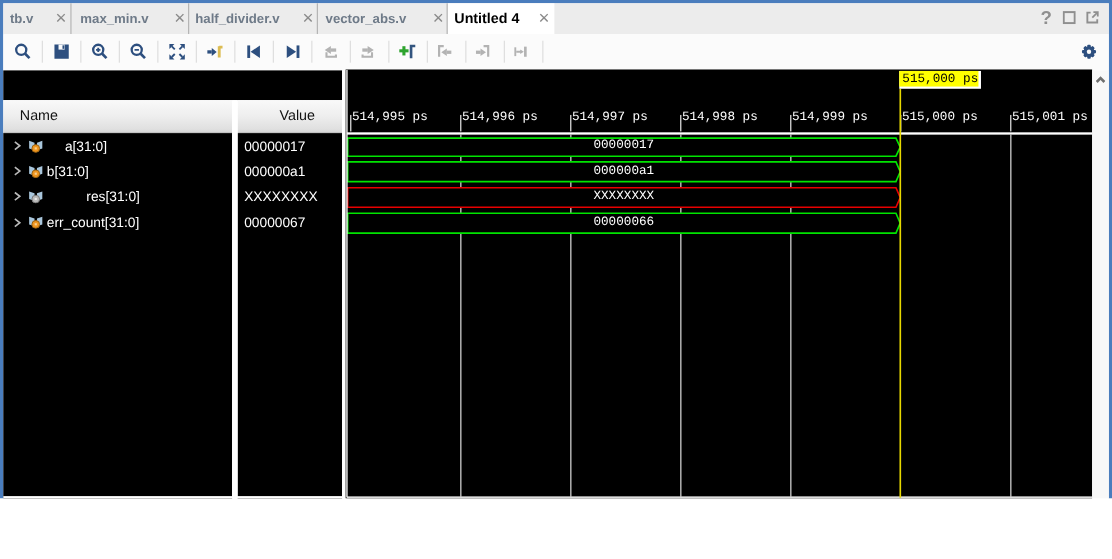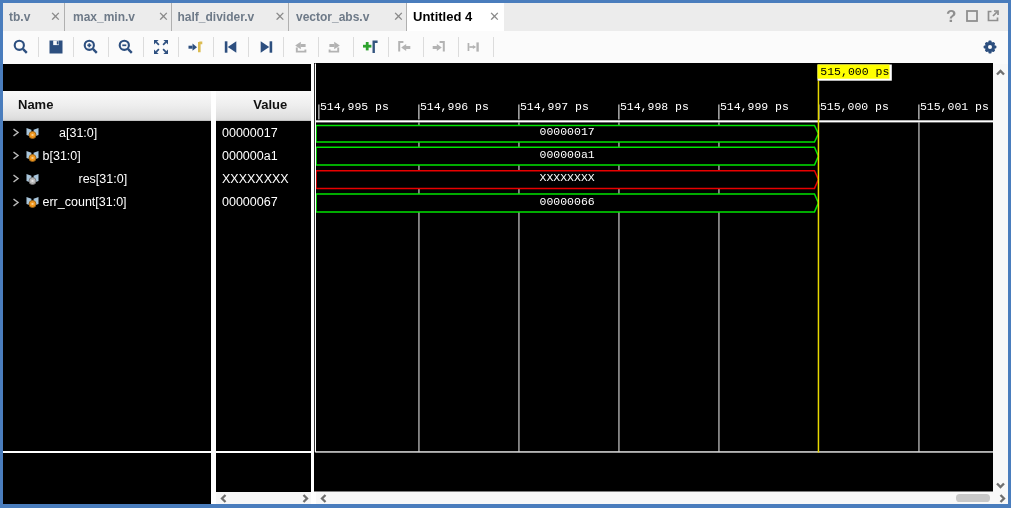--- a/index.html
+++ b/index.html
@@ -1,24 +1,24 @@
 <!DOCTYPE html>
 <html><head>
 <meta charset="utf-8">
 <style>
 html,body{margin:0;padding:0;background:#fff;}
-#root{position:relative;width:1011px;height:508px;overflow:hidden;font-family:"Liberation Sans",sans-serif;}
+#root{position:relative;width:1011px;height:453px;overflow:hidden;font-family:"Liberation Sans",sans-serif;}
 .abs{position:absolute;}
 .tabtxt{position:absolute;font-size:12px;font-weight:bold;color:#6e7a88;top:9.5px;white-space:nowrap;}
 .closex{position:absolute;font-size:13px;color:#8a8a8a;top:9px;font-weight:normal;}
 .sep{position:absolute;width:1px;background:#b0b0b0;top:3px;height:27.5px;}
 .tsep{position:absolute;width:1px;background:#dcdcdc;top:36.5px;height:20.5px;}
 .ticon{position:absolute;top:38.5px;width:16px;height:16px;}
 .hdr{position:absolute;top:91px;height:29.5px;background:linear-gradient(#f9f9f9,#eeeeee 50%,#e0e0e0 90%,#d9d9d9);border-bottom:1px solid #c2c2c2;box-sizing:border-box;}
-.hdrtxt{font-size:13px;font-weight:bold;color:#111;line-height:28.5px;margin-top:32px;}
+.hdrtxt{font-size:13px;font-weight:normal;color:#111;line-height:28.5px;margin-top:32px;}
 .rowtxt{position:absolute;font-size:12.5px;color:#fff;white-space:nowrap;}
 </style>
 </head>
 <body>
 <div id="root">
 
   <div class="abs" style="left:0;top:0;width:1011px;height:3px;background:#4a7dbd;"></div>
   <div class="abs" style="left:0;top:0;width:3px;height:508px;background:#4a7dbd;"></div>
   <div class="abs" style="left:1008px;top:0;width:3px;height:508px;background:#4a7dbd;"></div>
   <div class="abs" style="left:0;top:503.5px;width:1011px;height:4.5px;background:#4a7dbd;"></div>

